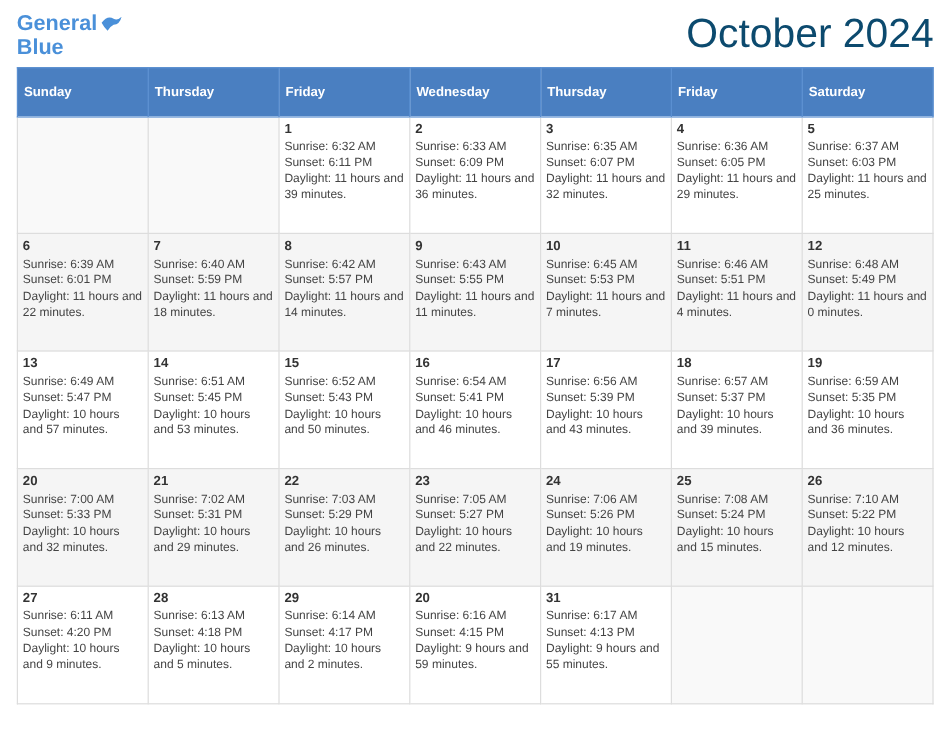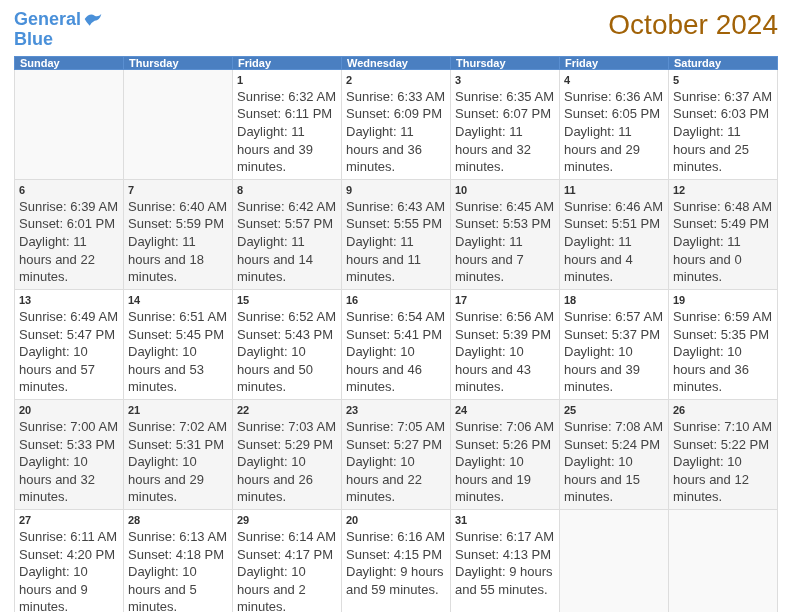--- a/index.html
+++ b/index.html
@@ -40,43 +40,43 @@
     .logo-bird {
       width: 20px;
       height: 20px;
       margin-left: 2px;
       margin-top: -2px;
     }
     .title-block {
       text-align: right;
     }
     .month-year {
-      font-size: 28px;
+      font-size: 34px;
       font-weight: normal;
-      color: #a16207;
+      color: #0c4a6e;
       line-height: 1.1;
     }
     .location {
       font-size: 14px;
       color: #555;
     }
     .calendar {
       flex: 1;
       border: 1px solid #ccc;
       border-collapse: collapse;
       width: 100%;
       table-layout: fixed;
     }
     .calendar th {
       background: #4a7fc1;
       color: #fff;
       font-size: 11px;
       font-weight: bold;
       text-align: left;
-      padding: 0 5px;
+      padding: 14px 5px;
       border: 1px solid #5a8fd1;
     }
     .calendar td {
       border: 1px solid #ddd;
       vertical-align: top;
       padding: 3px 4px;
       font-size: 9px;
       color: #333;
       line-height: 1.3;
       background: #fff;
@@ -89,21 +89,21 @@
       background: #f5f5f5;
     }
     .day-number {
       font-size: 11px;
       font-weight: bold;
       color: #333;
       display: block;
       margin-bottom: 1px;
     }
     .cell-info {
-      font-size: 13px;
+      font-size: 10px;
       color: #444;
       line-height: 1.35;
     }
   </style>
 </head>
 <body>
 
 <div class="page">
   <div class="header">
     <div class="logo">

